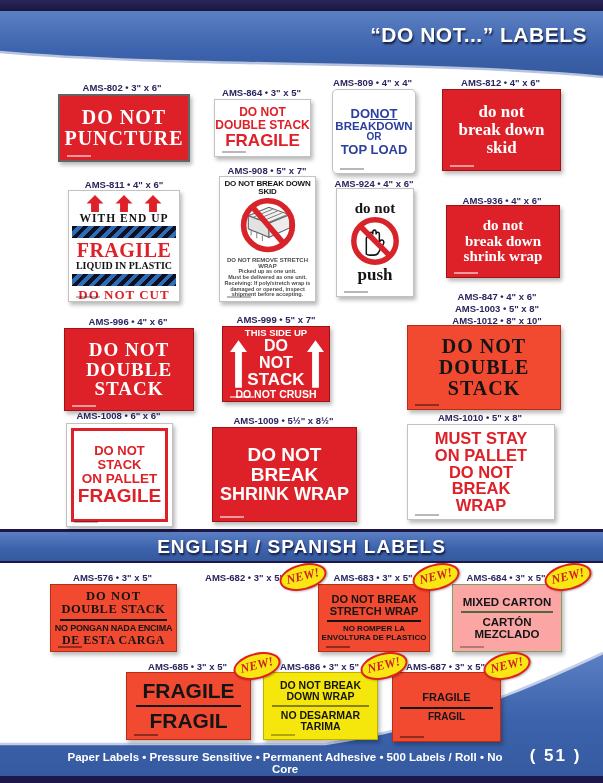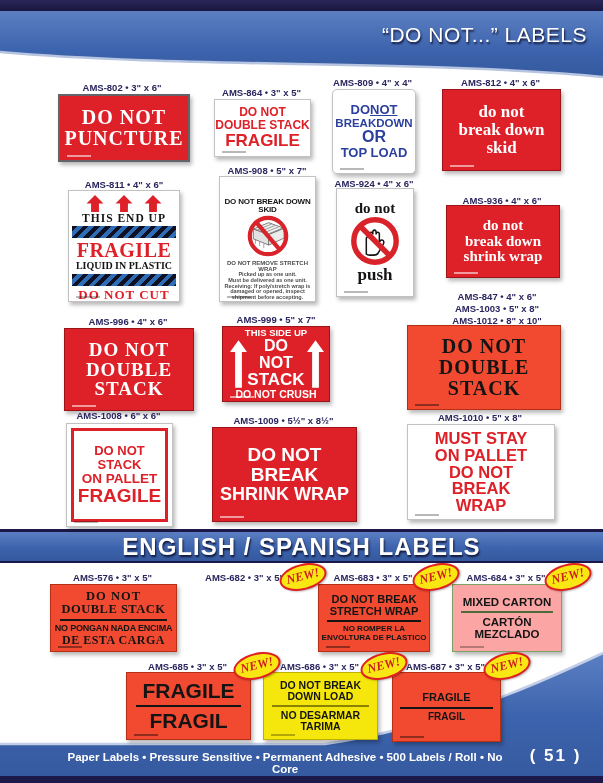--- a/index.html
+++ b/index.html
@@ -24,23 +24,23 @@
   .rule{width:86%;height:2px;background:#141414;margin:3px auto;flex:none}
   .stripe{height:12px;width:94%;flex:none;margin:2px 0;
           background:repeating-linear-gradient(135deg,#101024 0 4px,#2e6cb3 4px 8px)}
   .und{text-decoration:underline;}
   .new-badge{position:absolute;width:44px;height:22px;background:#f8e713;border:2px solid #e02020;border-radius:50%;
              transform:rotate(-14deg);color:#d01f1f;font-weight:bold;font-style:italic;font-size:12.5px;line-height:21px;
              text-align:center;right:-32px;top:-8px;z-index:4;font-family:"Liberation Serif",serif;
              box-shadow:1px 1px 2px rgba(0,0,0,.3)}
   .bar{position:absolute;left:0;width:603px;z-index:1;
        background:linear-gradient(#5c7fc2 0%,#3c63ad 55%,#35599e 100%)}
-  .hdr-title{position:absolute;right:16px;top:23px;z-index:2;color:#fff;font-weight:normal;font-size:21px;
+  .hdr-title{position:absolute;right:16px;top:23px;z-index:2;color:#fff;font-weight:bold;font-size:21px;
              letter-spacing:.5px;text-shadow:1px 2px 2px rgba(10,10,40,.85)}
-  .sec-title{width:100%;text-align:center;color:#fff;font-weight:bold;font-size:24px;letter-spacing:1px;
+  .sec-title{width:100%;text-align:center;color:#fff;font-weight:bold;font-size:19px;letter-spacing:1px;
              line-height:29px;text-shadow:1px 2px 2px rgba(10,10,40,.85)}
   .footer-text{position:absolute;left:60px;top:751px;width:450px;text-align:center;z-index:3;color:#fff;
                font-size:11.5px;font-weight:bold}
   .page-num{position:absolute;left:518px;top:746px;width:75px;text-align:center;z-index:3;color:#fff;
             font-size:17px;font-weight:bold;letter-spacing:2px}
   .ln{flex:none}
 </style>
 </head>
 <body>
 
@@ -78,21 +78,21 @@
   </div>
 
   <div class="capwrap" style="left:330px;top:77px;width:85px">
     <span class="cap">AMS-809 • 4" x 4"</span>
   </div>
   <div class="lbl white" style="left:332px;top:89px;width:82px;height:83px;color:#2b3f9e;border-radius:5px">
     <div class="ln" style="font-size:13px">
       <span>DO</span><span class="und">NOT</span>
     </div>
     <div class="ln" style="font-size:11.5px">BREAKDOWN</div>
-    <div class="ln" style="font-size:16px">OR</div>
+    <div class="ln" style="font-size:10px">OR</div>
     <div class="ln" style="font-size:13px">TOP LOAD</div>
   </div>
 
   <div class="capwrap" style="left:442px;top:77px;width:117px">
     <span class="cap">AMS-812 • 4" x 6"</span>
   </div>
   <div class="lbl red serif" style="left:442px;top:89px;width:117px;height:80px">
     <div class="ln" style="font-size:17px">do not</div>
     <div class="ln" style="font-size:17px">break down</div>
     <div class="ln" style="font-size:17px">skid</div>
@@ -106,32 +106,32 @@
       <svg width="20" height="17" viewBox="0 0 30 26">
           <path d="M15 0 L28 13 H21 V26 H9 V13 H2 Z" fill="#de2128"></path>
         </svg>
       <svg width="20" height="17" viewBox="0 0 30 26">
           <path d="M15 0 L28 13 H21 V26 H9 V13 H2 Z" fill="#de2128"></path>
         </svg>
       <svg width="20" height="17" viewBox="0 0 30 26">
           <path d="M15 0 L28 13 H21 V26 H9 V13 H2 Z" fill="#de2128"></path>
         </svg>
     </div>
-    <div class="ln serif" style="font-size:11.5px;letter-spacing:1px;color:#141414">THIS END UP</div>
+    <div class="ln serif" style="font-size:11.5px;letter-spacing:1px;color:#141414">WITH END UP</div>
     <div class="stripe"></div>
     <div class="ln serif" style="font-size:20px;color:#de2128;letter-spacing:.5px">FRAGILE</div>
     <div class="ln serif" style="font-size:10px;color:#141414">LIQUID IN PLASTIC</div>
     <div class="stripe"></div>
     <div class="ln serif" style="font-size:13px;color:#de2128;letter-spacing:1px">DO NOT CUT</div>
   </div>
 
   <div class="capwrap" style="left:218px;top:165px;width:98px">
     <span class="cap">AMS-908 • 5" x 7"</span>
   </div>
-  <div class="lbl white" style="left:219px;top:176px;width:97px;height:126px;justify-content:flex-start;padding-top:21px;box-sizing:border-box">
+  <div class="lbl white" style="left:219px;top:176px;width:97px;height:126px;justify-content:flex-start;padding-top:3px;box-sizing:border-box">
     <div class="ln" style="font-size:8px;letter-spacing:-.2px;color:#141414">DO NOT BREAK DOWN SKID</div>
     <svg width="66" height="60" viewBox="0 0 70 64">
       <g fill="#f1f1f1" stroke="#666" stroke-width="1.2">
         <path d="M14 20 L36 11 L58 19 L36 28 Z"></path>
         <path d="M14 20 L14 34 L36 43 L36 28 Z" fill="#e2e2e2"></path>
         <path d="M58 19 L58 33 L36 43 L36 28 Z" fill="#ececec"></path>
       </g>
       <g stroke="#777" stroke-width="1" fill="none">
         <path d="M18 22 L40 13 M23 24 L45 15 M28 26 L50 17 M33 28 L55 19"></path>
         <path d="M17 35 L17 41 M23 38 L23 44 M29 41 L29 47"></path>
@@ -289,21 +289,21 @@
     <div class="rule"></div>
     <div class="ln" style="font-size:21px">FRAGIL</div>
   </div>
 
   <div class="capwrap" style="left:263px;top:661px;width:113px">
     <span class="cap">AMS-686 • 3" x 5"</span>
     <span class="new-badge">NEW!</span>
   </div>
   <div class="lbl yellow" style="left:263px;top:672px;width:113px;height:66px">
     <div class="ln" style="font-size:10.5px">DO NOT BREAK</div>
-    <div class="ln" style="font-size:10.5px">DOWN LOAD</div>
+    <div class="ln" style="font-size:10.5px">DOWN WRAP</div>
     <div class="rule" style="background:#8a8200;height:1.5px"></div>
     <div class="ln" style="font-size:10.5px">NO DESARMAR</div>
     <div class="ln" style="font-size:10.5px">TARIMA</div>
   </div>
 
   <div class="capwrap" style="left:392px;top:661px;width:107px">
     <span class="cap">AMS-687 • 3" x 5"</span>
     <span class="new-badge">NEW!</span>
   </div>
   <div class="lbl fluor" style="left:392px;top:672px;width:107px;height:68px">

